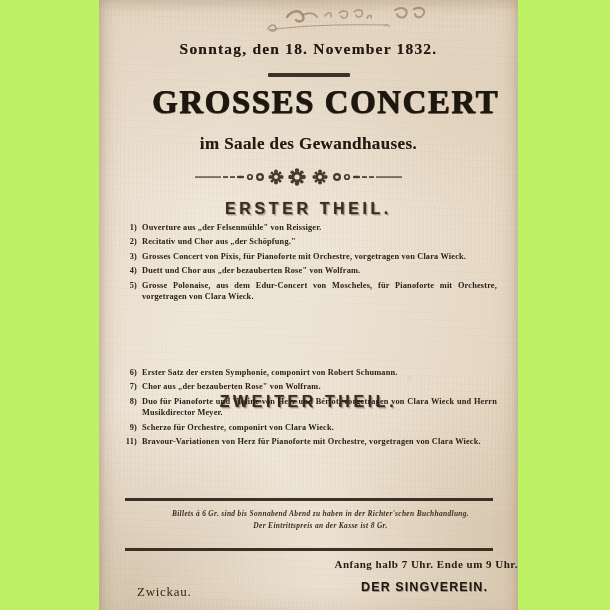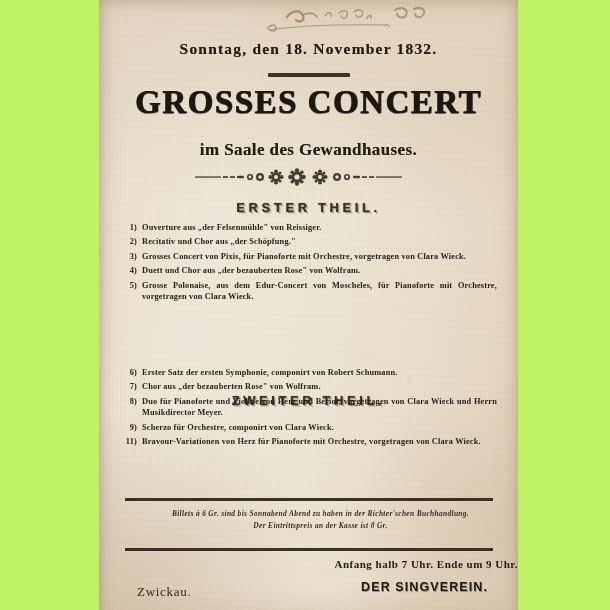--- a/index.html
+++ b/index.html
@@ -118,25 +118,26 @@
     text-align: center;
     font-family: "Liberation Serif", "DejaVu Serif", serif;
     font-weight: bold;
     font-size: 33px;
     letter-spacing: 1.5px;
     color: #1d1710;
     text-shadow:
       0.8px 0 0 rgba(29,23,16,0.9),
       -0.4px 0 0 rgba(29,23,16,0.5),
       0 0.6px 0 rgba(29,23,16,0.6);
+    padding-left: 17px;
   }
 
   .subtitle {
     position: absolute;
-    top: 140px;
+    top: 134px;
     left: 0;
     width: 100%;
     text-align: center;
     font-family: "Liberation Serif", "DejaVu Serif", serif;
     font-weight: bold;
     font-size: 17px;
     letter-spacing: 0.4px;
     color: #241c13;
     text-shadow: 0 0 0.5px rgba(36,28,19,0.6);
   }
@@ -153,21 +154,21 @@
   }
 
   
   .part-head {
     position: absolute;
     left: 0;
     width: 100%;
     text-align: center;
     font-family: "Liberation Sans", "DejaVu Sans", sans-serif;
     font-weight: bold;
-    font-size: 13px;
+    font-size: 16px;
     letter-spacing: 3.6px;
     color: #3a2e22;
     text-shadow:
       1px 1px 0 rgba(58,46,34,0.30),
       1.8px 1.8px 0 rgba(58,46,34,0.16),
       0 0 1px rgba(58,46,34,0.5);
   }
   #part1-head { top: 200px; }
   #part2-head { top: 345px; margin-top: 48px; }
 

